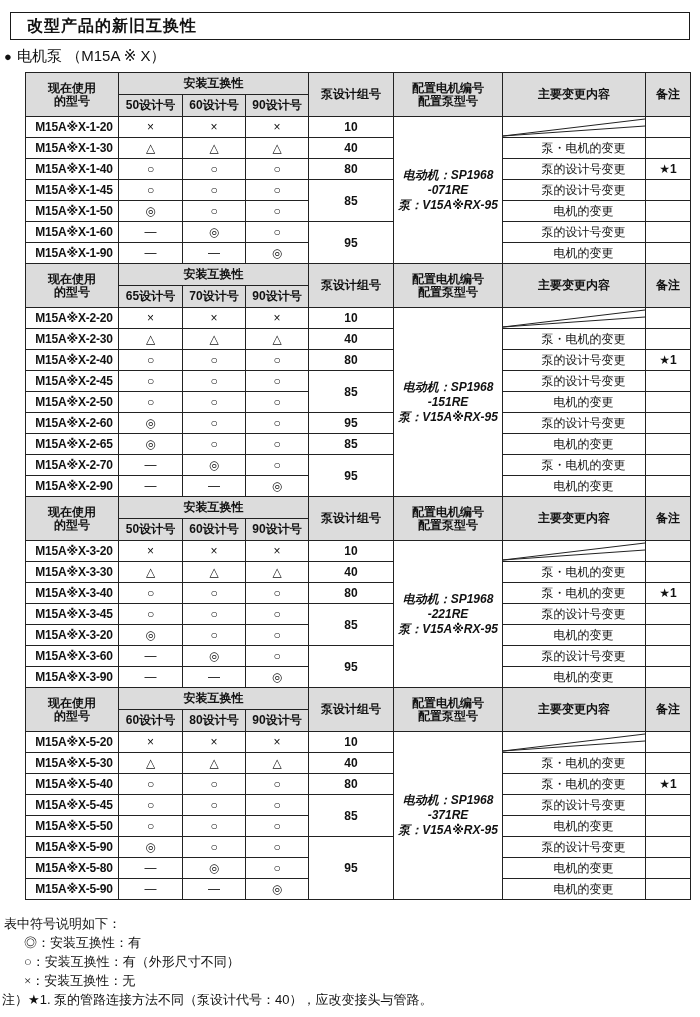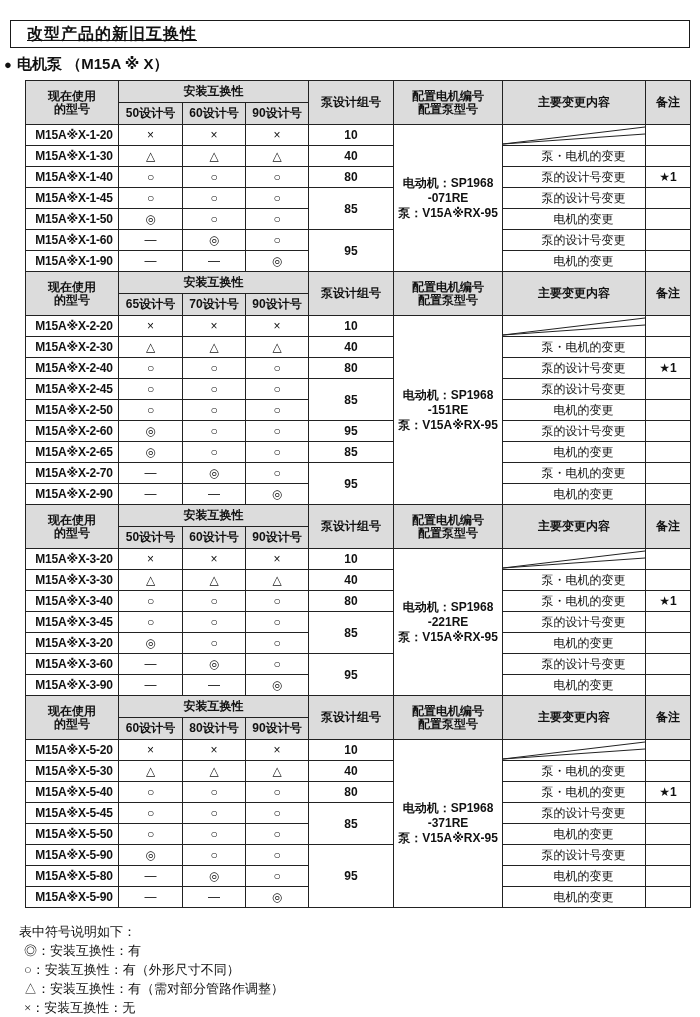--- a/index.html
+++ b/index.html
@@ -3,25 +3,25 @@
 <meta charset="utf-8">
 <style>
   html,body{margin:0;padding:0;background:#fff;}
   .page{
     width:700px;height:1017px;background:#fff;position:relative;
     font-family:"Liberation Sans","DejaVu Sans",sans-serif;
     color:var(--text,#111);overflow:hidden;
   }
   
   .title-box{
-    margin:20px 10px 0 10px;height:26px;border:1.5px solid #1a1a1a;
-    display:flex;align-items:center;background:#fff;text-decoration:underline;
+    margin:12px 10px 0 10px;height:26px;border:1.5px solid #1a1a1a;
+    display:flex;align-items:center;background:#fff;
   }
   .title-box span{font-size:16px;font-weight:bold;padding-left:16px;letter-spacing:1px;}
-  .subtitle{margin:7px 16px 6px 4px;font-size:15px;font-weight:bold;}
+  .subtitle{margin:7px 16px 6px 4px;font-size:15px;font-weight:normal;}
   .subtitle .bullet{font-size:13px;margin-right:1px;}
 
   
   #tables{margin-left:25px;width:665px;}
   table.compat-table{
     border-collapse:collapse;table-layout:fixed;width:665px;
     border:1.5px solid var(--border,#222);
   }
   table.compat-table + table.compat-table{margin-top:-1px;}
   .compat-table th,.compat-table td{
@@ -33,29 +33,29 @@
   }
   .compat-table tbody td{height:20px;font-size:12px;text-align:center;}
   td.model-cell{text-align:left;padding-left:4px;font-weight:bold;font-size:11.5px;letter-spacing:-0.2px;}
   td.sym{line-height:1;}
   .sym-x{font-size:15px;}
   .sym-tri{font-size:14px;}
   .sym-circle{font-size:17px;}
   .sym-dcircle{font-size:17px;}
   .sym-dash{font-size:13px;}
   td.group-cell{font-weight:600;font-size:12.5px;}
-  td.motor-cell{font-weight:bold;font-size:11.5px;line-height:15px;white-space:normal;}
+  td.motor-cell{font-weight:bold;font-size:11.5px;line-height:15px;white-space:normal;font-style:italic;}
   td.change-cell{text-align:left;padding-left:19px;font-size:12px;}
   td.change-na{position:relative;}
   td.change-na svg{position:absolute;left:0;top:0;width:100%;height:100%;display:block;}
   td.note-cell{font-weight:bold;font-size:12px;}
 
   
   .legend{margin:14px 0 0 4px;font-size:13px;line-height:19px;}
-  .legend-intro{margin-left:15px;}
+  .legend-intro{margin-left:0;}
   .legend-item{padding-left:20px;font-family:Liberation Serif, serif;}
   .notes{font-size:13px;line-height:19px;}
   .note-line1{margin-left:2px;}
 </style>
 </head>
 <body>
 
 <div class="page">
 
   <div class="title-box">
@@ -522,23 +522,20 @@
 
   <div class="legend">
     <div class="legend-intro">表中符号说明如下：</div>
     <div class="legend-item">
       <span>◎：安装互换性：有</span>
     </div>
     <div class="legend-item">
       <span>○：安装互换性：有（外形尺寸不同）</span>
     </div>
     <div class="legend-item">
-      <span>△：安装互换性：有（需对部分管路作调整）</span>
-    </div>
-    <div class="legend-item">
       <span>×：安装互换性：无</span>
     </div>
   </div>
 
   <div class="notes">
     <div class="note-line1">注）★1. 泵的管路连接方法不同（泵设计代号：40），应改变接头与管路。</div>
 
   </div>
 
 </div>

